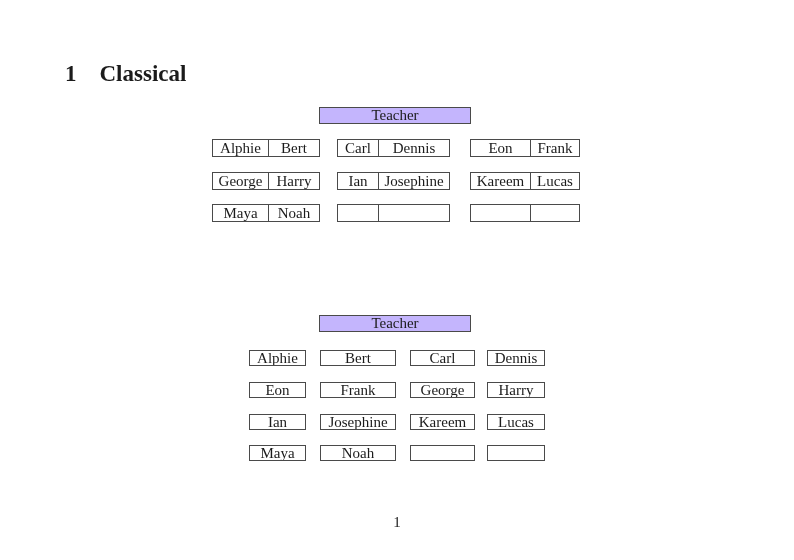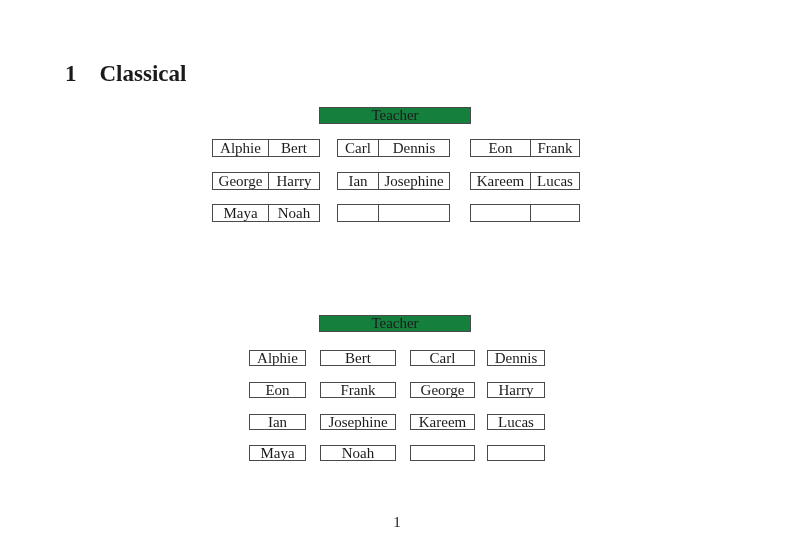--- a/index.html
+++ b/index.html
@@ -9,21 +9,21 @@
     overflow:hidden;
   }
   
   .heading{position:absolute;left:65px;font-weight:bold;font-size:23px;line-height:1;white-space:nowrap;}
   .h-classical{top:62px;}
   .h-distributed{top:275px;}
   .sec-title{margin-left:23px;}
   
   .teacher{
     position:absolute;left:319px;width:152px;height:17px;
-    border:1px solid #4a4a4a;box-sizing:border-box;background:#15803d;
+    border:1px solid #4a4a4a;box-sizing:border-box;background:#c4b5fd;
     display:flex;align-items:center;justify-content:center;
     font-size:15px;line-height:1;
   }
   .t-classical{top:107px;}
   .t-distributed{top:315px;}
   
   .desk{
     position:absolute;height:18px;border:1px solid #4a4a4a;
     box-sizing:border-box;background:#ffffff;display:flex;
   }

